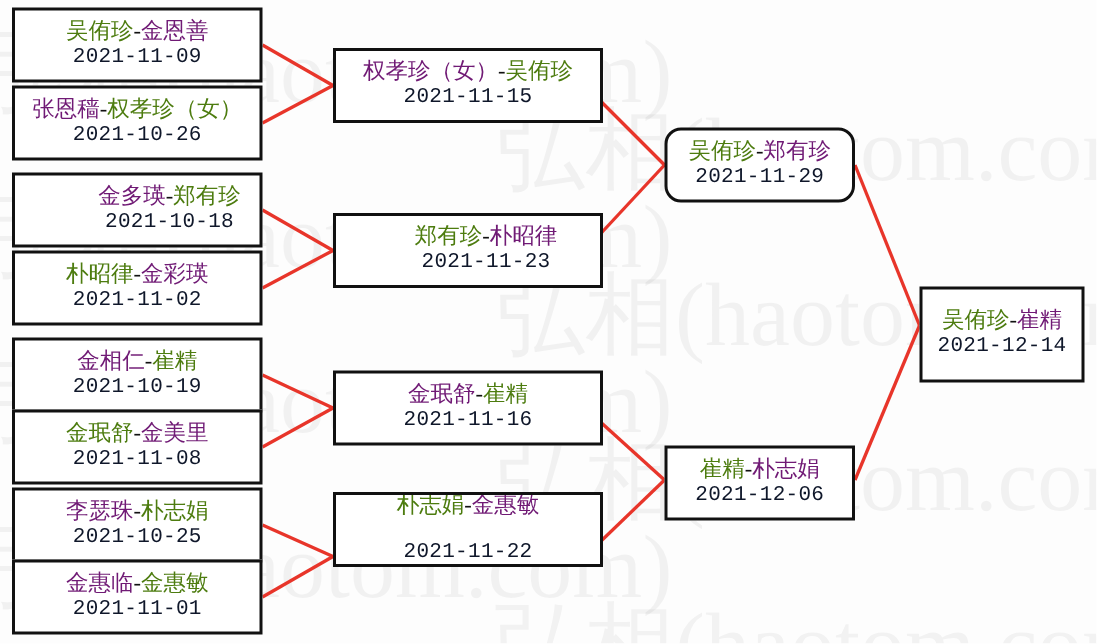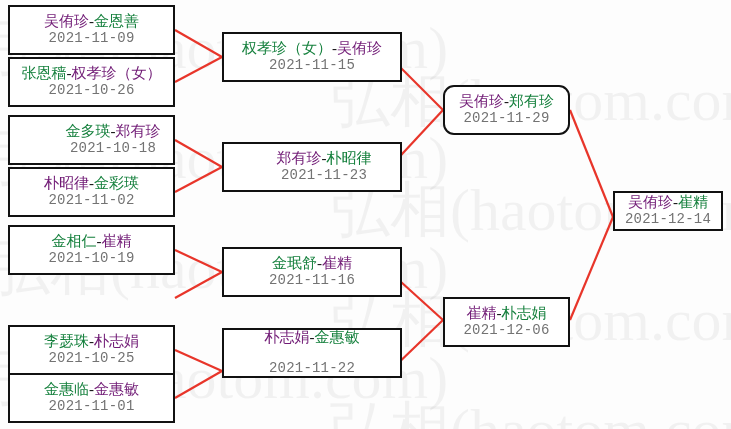--- a/index.html
+++ b/index.html
@@ -61,42 +61,42 @@
     overflow: hidden;
   }
   .players {
     font-size: 15px;
     line-height: 1.05;
     white-space: nowrap;
     color: #111111;
     font-family: "Liberation Serif", "DejaVu Serif", serif;
   }
   .players .win {
+    color: #4d7c0f;
+  }
+  .players .lose {
     color: #701a75;
-  }
-  .players .lose {
-    color: #15803d;
   }
   .players .sep {
     color: #111111;
   }
   .date {
     font-size: 14px;
     line-height: 1.1;
     margin-top: 1px;
-    color: #737373;
+    color: #0f172a;
     letter-spacing: 0.2px;
     font-family: "Liberation Mono", "DejaVu Sans Mono", monospace;
   }
 
   
   .col1 { left: 8px;   width: 167px; height: 50px; }
   .col2 { left: 222px; width: 180px; height: 50px; }
   .col3 { left: 443px; width: 127px; height: 50px; }
-  .col4 { left: 613px; width: 110px; height: 40px; }
+  .col4 { left: 613px; width: 110px; height: 64px; }
 </style>
 </head>
 <body>
 
 <div id="bracket">
 
   <div class="watermark-layer">
     <div class="wm" style="left:-10px; top:18px;">弘相(haotom.com)</div>
     <div class="wm" style="left:-10px; top:128px;">弘相(haotom.com)</div>
     <div class="wm" style="left:-10px; top:238px;">弘相(haotom.com)</div>
@@ -146,20 +146,24 @@
     <div class="date">2021-10-18</div>
   </div>
   <div class="match col1" style="top:167px;">
     <div class="players"><span class="win">朴昭律</span><span class="sep">-</span><span class="lose">金彩瑛</span></div>
     <div class="date">2021-11-02</div>
   </div>
   <div class="match col1" style="top:225px;">
     <div class="players"><span class="lose">金相仁</span><span class="sep">-</span><span class="win">崔精</span></div>
     <div class="date">2021-10-19</div>
   </div>
+  <div class="match col1" style="top:273px;">
+    <div class="players"><span class="win">金珉舒</span><span class="sep">-</span><span class="lose">金美里</span></div>
+    <div class="date">2021-11-08</div>
+  </div>
   <div class="match col1" style="top:325px;">
     <div class="players"><span class="lose">李瑟珠</span><span class="sep">-</span><span class="win">朴志娟</span></div>
     <div class="date">2021-10-25</div>
   </div>
   <div class="match col1" style="top:373px;">
     <div class="players"><span class="lose">金惠临</span><span class="sep">-</span><span class="win">金惠敏</span></div>
     <div class="date">2021-11-01</div>
   </div>
 
   <div class="match col2" style="top:32px;">

